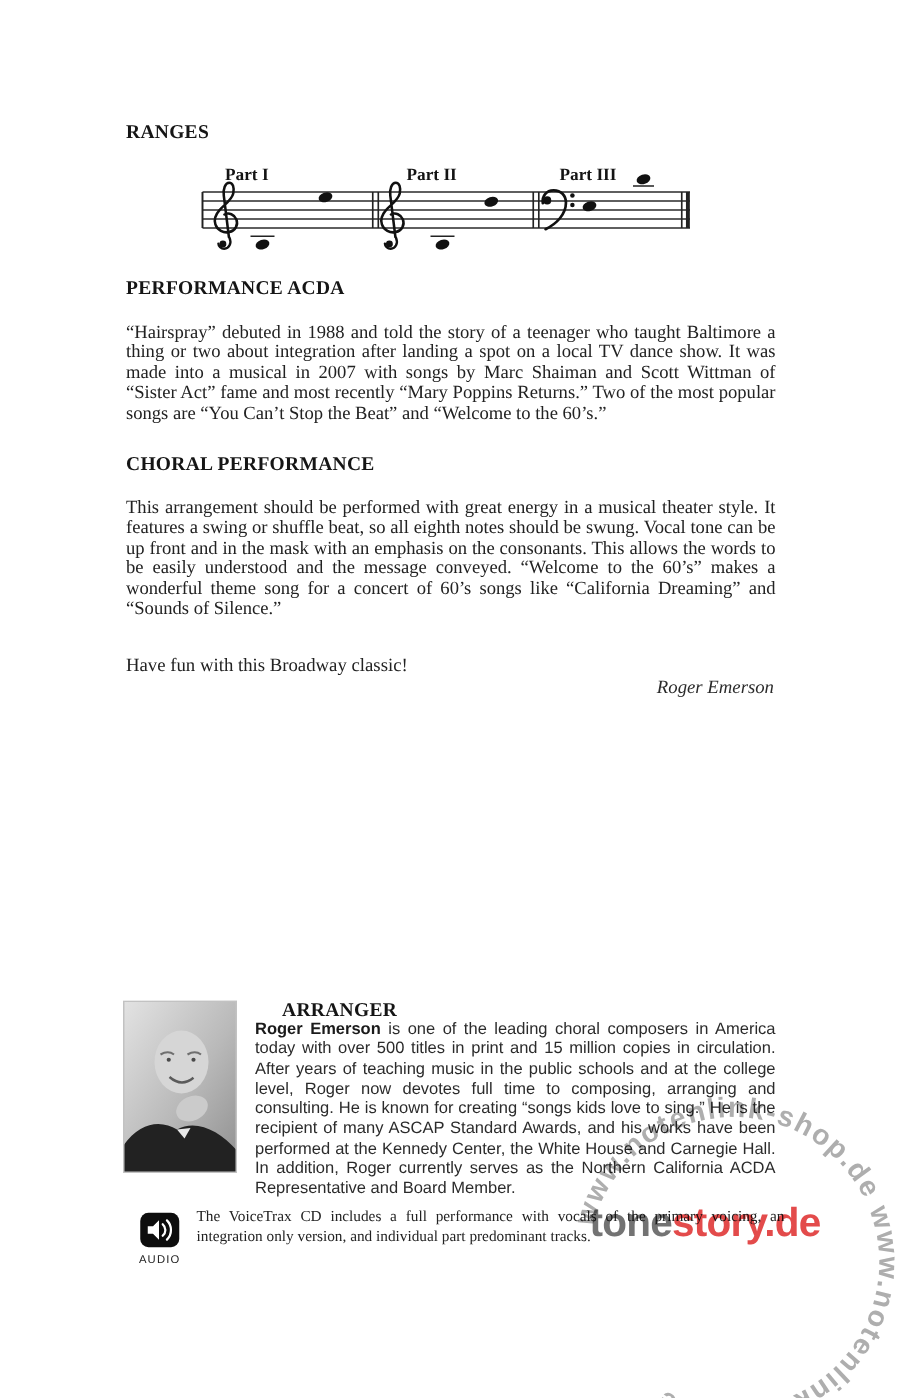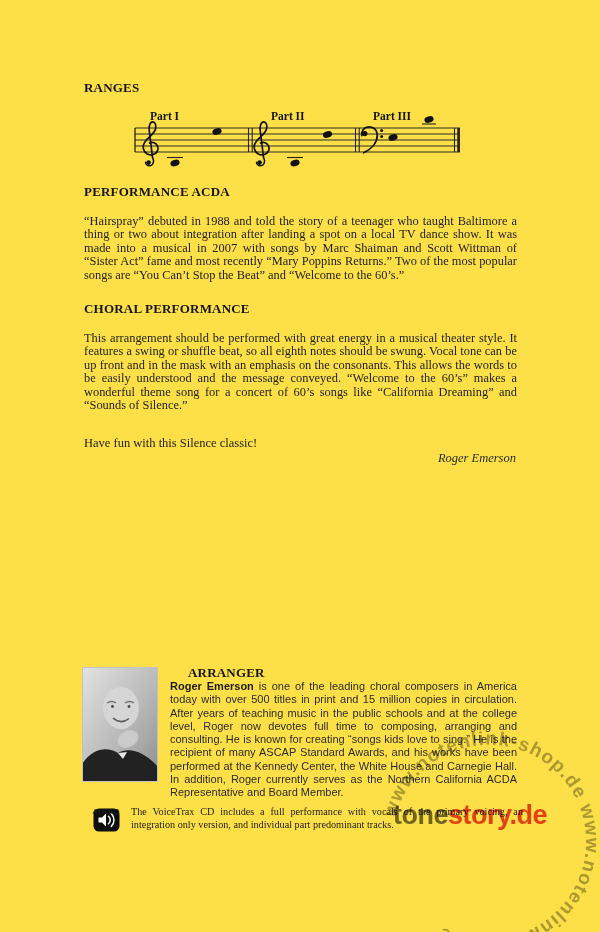--- a/index.html
+++ b/index.html
@@ -1,17 +1,17 @@
 <!DOCTYPE html>
 <html><head>
 <meta charset="utf-8">
 <style>
   html,body{margin:0;padding:0;background:#e9e9e9;}
   .page{
-    position:relative;width:600px;height:932px;background:#fde047;
+    position:relative;width:600px;height:932px;background:#ffffff;
     margin:0 auto;overflow:hidden;
     font-family:"Liberation Serif", serif;color:#1e1e1e;
   }
   .abs{position:absolute;}
   .h{font-family:"Liberation Serif",serif;font-weight:bold;font-size:13px;letter-spacing:.2px;color:#151515;}
   .body-text{font-size:12.4px;line-height:13.4px;text-align:justify;color:#222;margin-top:16px;}
   .closing{font-size:12.5px;color:#222;}
   .signature{font-size:12.5px;font-style:italic;text-align:right;color:#2a2a2a;}
   .bio{font-family:"Liberation Sans",sans-serif;font-size:11px;line-height:13.3px;text-align:justify;color:#2b2b2b;}
   .bio .bname{font-weight:bold;color:#1a1a1a;}
@@ -88,21 +88,21 @@
       <ellipse cx="299" cy="19.5" rx="4.7" ry="3.2" transform="rotate(-18 299 19.5)"></ellipse>
     </g>
   </svg>
 
   <div class="abs h" style="left:84px;top:184px;">PERFORMANCE ACDA</div>
   <div class="abs body-text" style="left:84px;top:199px;width:433px;">“Hairspray” debuted in 1988 and told the story of a teenager who taught Baltimore a thing or two about integration after landing a spot on a local TV dance show. It was made into a musical in 2007 with songs by Marc Shaiman and Scott Wittman of “Sister Act” fame and most recently “Mary Poppins Returns.” Two of the most popular songs are “You Can’t Stop the Beat” and “Welcome to the 60’s.”</div>
 
   <div class="abs h" style="left:84px;top:301px;">CHORAL PERFORMANCE</div>
   <div class="abs body-text" style="left:84px;top:316px;width:433px;">This arrangement should be performed with great energy in a musical theater style. It features a swing or shuffle beat, so all eighth notes should be swung. Vocal tone can be up front and in the mask with an emphasis on the consonants. This allows the words to be easily understood and the message conveyed. “Welcome to the 60’s” makes a wonderful theme song for a concert of 60’s songs like “California Dreaming” and “Sounds of Silence.”</div>
 
-  <div class="abs closing" style="left:84px;top:436px;">Have fun with this Silence classic!</div>
+  <div class="abs closing" style="left:84px;top:436px;">Have fun with this Broadway classic!</div>
   <div class="abs signature" style="left:84px;top:451px;width:432px;">Roger Emerson</div>
 
   <svg class="abs" style="left:82px;top:667px;" width="76" height="115" viewBox="0 0 76 115">
     <defs>
       <linearGradient id="pbg" x1="0" y1="0" x2="1" y2="1">
         <stop offset="0" stop-color="#e3e3e3"></stop>
         <stop offset="0.55" stop-color="#b9b9b9"></stop>
         <stop offset="1" stop-color="#8e8e8e"></stop>
       </linearGradient>
     </defs>
@@ -120,21 +120,21 @@
 
   <div class="abs h" style="left:188px;top:665px;">ARRANGER</div>
   <div class="abs bio" style="left:170px;top:680px;width:347px;"><span class="bname">Roger Emerson</span><span> is one of the leading choral composers in America today with over 500 titles in print and 15 million copies in circulation. After years of teaching music in the public schools and at the college level, Roger now devotes full time to composing, arranging and consulting. He is known for creating “songs kids love to sing.” He is the recipient of many ASCAP Standard Awards, and his works have been performed at the Kennedy Center, the White House and Carnegie Hall. In addition, Roger currently serves as the Northern California ACDA Representative and Board Member.</span></div>
 
   <svg class="abs" style="left:93px;top:808px;" width="27" height="24" viewBox="0 0 27 24">
     <rect x="0.5" y="0.5" width="26" height="23" rx="5.5" fill="#0d0d0d"></rect>
     <polygon points="5.5,9.5 9,9.5 13,5.5 13,18.5 9,14.5 5.5,14.5" fill="#ffffff"></polygon>
     <path d="M15.5,8.2 a5,5 0 0 1 0,7.6" fill="none" stroke="#ffffff" stroke-width="1.5" stroke-linecap="round"></path>
     <path d="M18.3,5.6 a9,9 0 0 1 0,12.8" fill="none" stroke="#ffffff" stroke-width="1.5" stroke-linecap="round"></path>
   </svg>
-  <div class="abs audio-label" style="left:86px;top:807px;width:41px;">AUDIO</div>
+  <div class="abs audio-label" style="left:86px;top:835px;width:41px;">AUDIO</div>
   <div class="abs vtx" style="left:131px;top:806px;width:392px;">The VoiceTrax CD includes a full performance with vocals of the primary voicing, an integration only version, and individual part predominant tracks.</div>
 
   <svg class="abs wm" style="left:380px;top:705px;" width="230" height="230" viewBox="0 0 230 230">
     <defs>
       <path id="wm-circle-path" d="M 15 113 A 97 97 0 1 1 14.9 113.4" fill="none"></path>
     </defs>
     <text font-family="Liberation Sans, sans-serif" font-weight="bold" font-size="19" fill="#a3a3a3" opacity="0.88" letter-spacing="1.2">
       <textPath href="#wm-circle-path" startOffset="0">www.notenlink-shop.de   www.notenlink-shop.de</textPath>
     </text>
   </svg>

